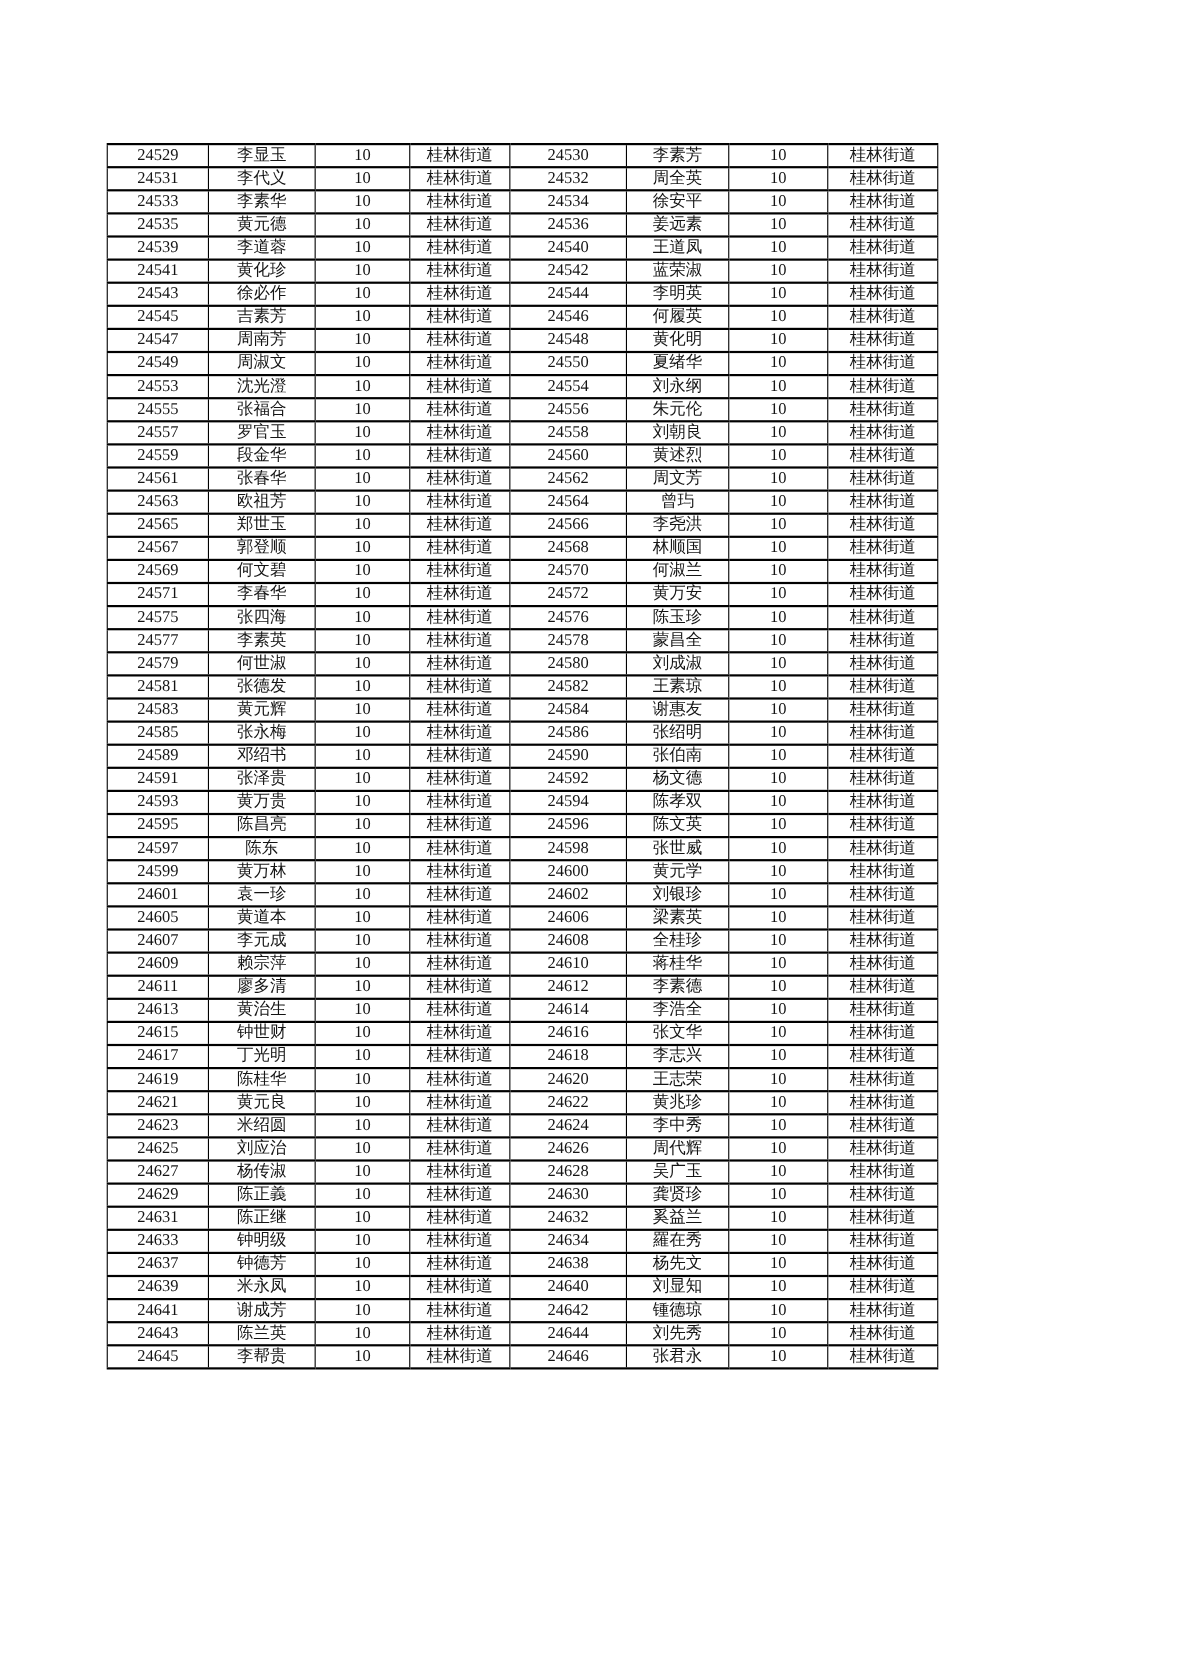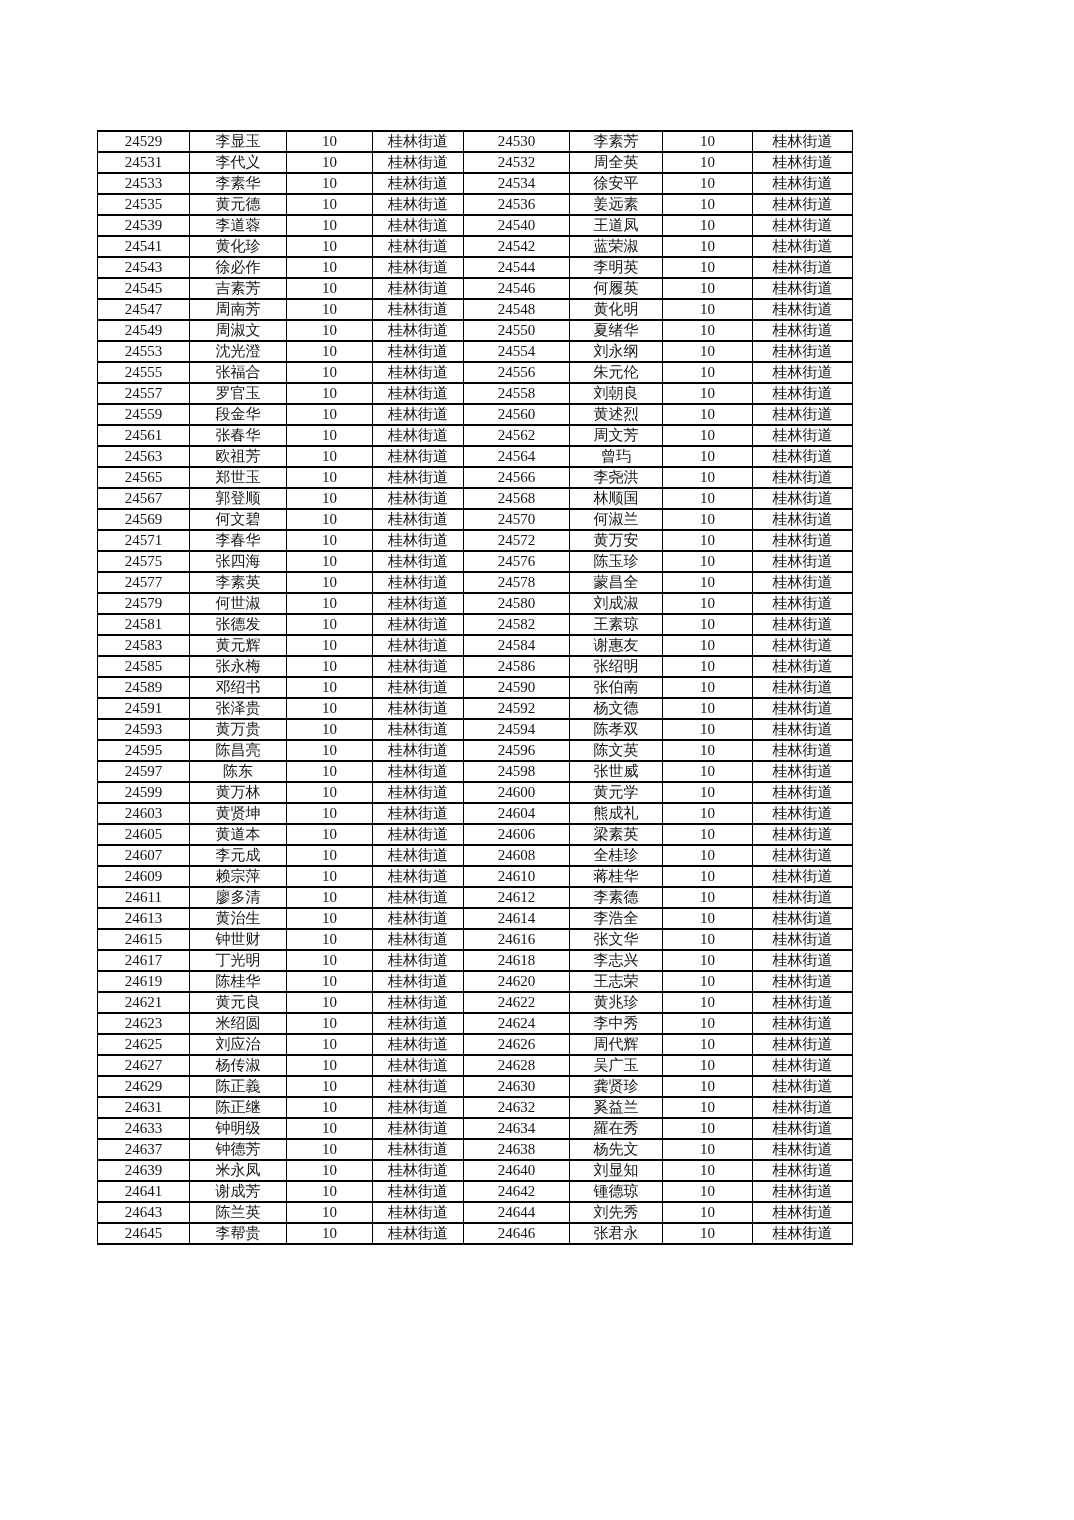--- a/index.html
+++ b/index.html
@@ -380,26 +380,26 @@
           <td>24599</td>
           <td>黄万林</td>
           <td>10</td>
           <td>桂林街道</td>
           <td>24600</td>
           <td>黄元学</td>
           <td>10</td>
           <td>桂林街道</td>
         </tr>
         <tr>
-          <td>24603</td>
-          <td>黄贤坤</td>
-          <td>10</td>
-          <td>桂林街道</td>
-          <td>24604</td>
-          <td>熊成礼</td>
+          <td>24601</td>
+          <td>袁一珍</td>
+          <td>10</td>
+          <td>桂林街道</td>
+          <td>24602</td>
+          <td>刘银珍</td>
           <td>10</td>
           <td>桂林街道</td>
         </tr>
         <tr>
           <td>24605</td>
           <td>黄道本</td>
           <td>10</td>
           <td>桂林街道</td>
           <td>24606</td>
           <td>梁素英</td>

